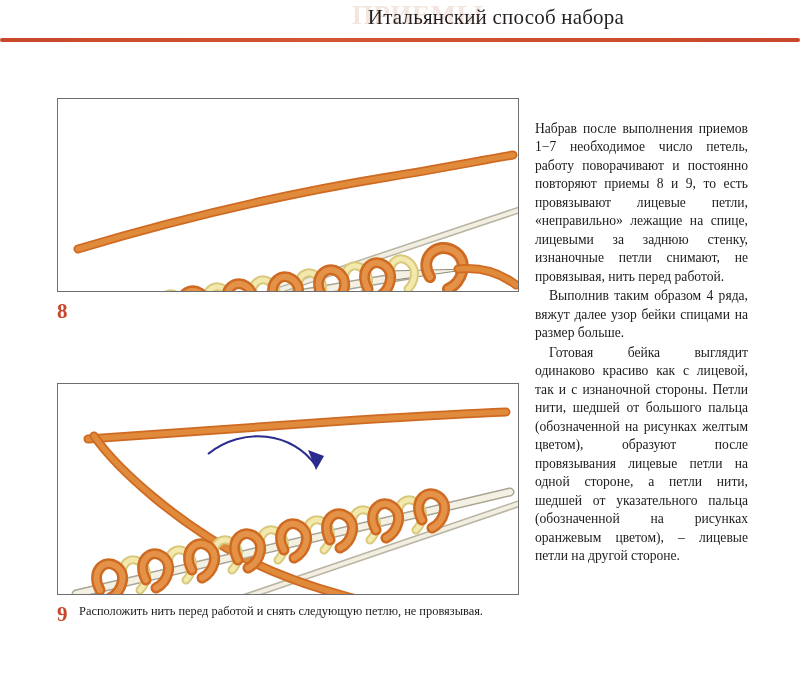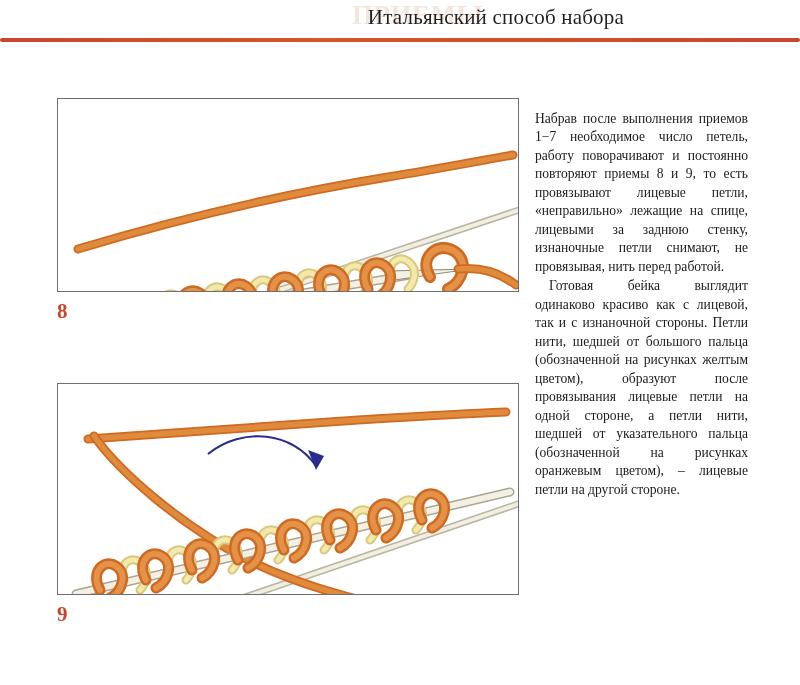--- a/index.html
+++ b/index.html
@@ -71,20 +71,21 @@
     text-align: justify;
     color: #1b1b1b;
   }
   .right-col p {
     margin: 0 0 1px 0;
     text-indent: 14px;
     hyphens: auto;
   }
   .right-col p.first {
     text-indent: 0;
+    margin-top: 10px;
   }
 
   
   .figure {
     position: relative;
     border: 1px solid #6d6e71;
     background: #ffffff;
     overflow: hidden;
   }
   .fig1 { width: 460px; height: 192px; }
@@ -274,19 +275,21 @@
 
       <g>
         <path d="M150,70 C185,42 235,48 258,82" fill="none" stroke="#2b2b8f" stroke-width="2.2"></path>
         <polygon points="258,86 250,66 266,72" fill="#2b2b8f"></polygon>
       </g>
     </svg>
   </div>
 
   <div class="caption">
     <span class="step-num">9</span>
+    <span>Расположить нить перед работой и снять следующую петлю, не провязывая.</span>
   </div>
 </div>
 
 <div class="right-col">
   <p class="first">Набрав после выполнения приемов 1−7 необходимое число петель, работу поворачивают и постоянно повторяют приемы 8 и 9, то есть провязывают лицевые петли, «неправильно» лежащие на спице, лицевыми за заднюю стенку, изнаночные петли снимают, не провязывая, нить перед работой.</p>
+  <p>Выполнив таким образом 4 ряда, вяжут далее узор бейки спицами на размер больше.</p>
   <p>Готовая бейка выглядит одинаково красиво как с лицевой, так и с изнаночной стороны. Петли нити, шедшей от большого пальца (обозначенной на рисунках желтым цветом), образуют после провязывания лицевые петли на одной стороне, а петли нити, шедшей от указательного пальца (обозначенной на рисунках оранжевым цветом), ‒ лицевые петли на другой стороне.</p>
 </div>
 
 </body></html>

